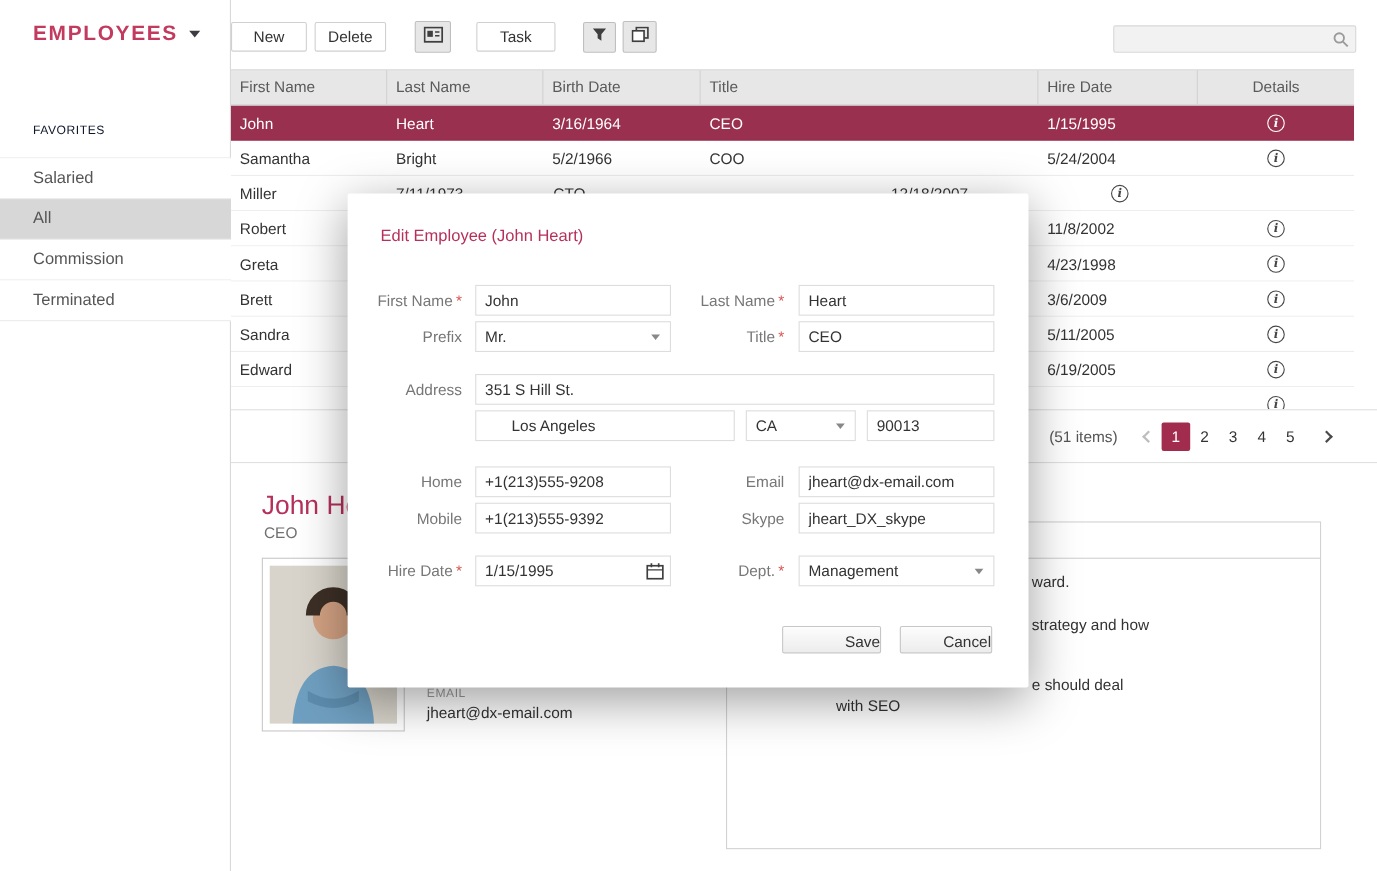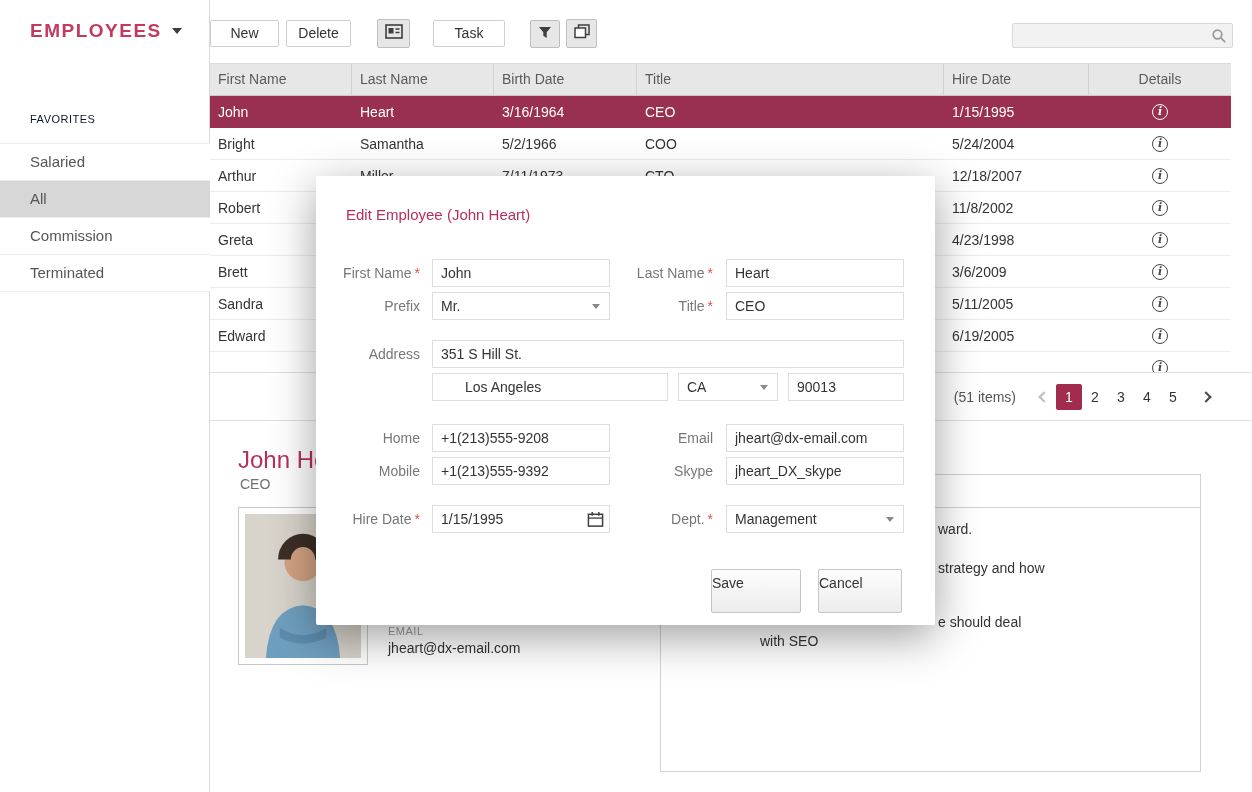--- a/index.html
+++ b/index.html
@@ -66,21 +66,21 @@
 
   
   .modal{position:absolute;left:316px;top:176px;width:619px;height:449px;background:#fff;box-shadow:0 12px 45px rgba(0,0,0,.38);z-index:10;border-radius:2px;}
   .modal-title{position:absolute;left:30px;top:30px;font-size:15px;color:#b5305a;}
   .flabel{position:absolute;height:28px;line-height:28px;font-size:14px;color:#777;text-align:right;}
   .req{color:#d9534f;margin-left:3px;}
   .finput{position:absolute;height:28px;border:1px solid #ddd;background:#fff;font-size:14px;color:#333;padding:0 8px;font-family:inherit;outline:none;}
   .fselect{position:absolute;height:28px;border:1px solid #ddd;background:#fff;font-size:14px;color:#333;line-height:26px;padding:0 8px;cursor:pointer;}
   .arrow{position:absolute;right:9px;top:11px;width:0;height:0;border-left:4px solid transparent;border-right:4px solid transparent;border-top:5px solid #888;}
   .cal{position:absolute;width:24px;height:22px;display:flex;align-items:center;justify-content:center;cursor:pointer;background:#fff;}
-  .mbtn{position:absolute;height:44px;border:1px solid #c6c6c6;background:linear-gradient(#fdfdfd,#ececec);font-size:14px;color:#333;border-radius:2px;text-align:left;line-height:26px;cursor:pointer;}
+  .mbtn{position:absolute;height:25px;border:1px solid #c6c6c6;background:linear-gradient(#fdfdfd,#ececec);font-size:14px;color:#333;border-radius:2px;text-align:right;line-height:26px;cursor:pointer;}
 </style>
 </head>
 <body>
 
 <div class="app">
 
   <div class="sidebar">
     <div class="logo">
       <div class="logo-line2">
         <span class="logo-product">EMPLOYEES</span>
@@ -141,31 +141,30 @@
       <div class="gc w1">John</div>
       <div class="gc w2">Heart</div>
       <div class="gc w3">3/16/1964</div>
       <div class="gc w4">CEO</div>
       <div class="gc w5">1/15/1995</div>
       <div class="gc w6 gc-det">
           <span class="info"></span>
         </div>
     </div>
     <div class="grow">
+      <div class="gc w1">Samantha</div>
       <div class="gc w2">Bright</div>
-      <div class="gc w1">Samantha</div>
       <div class="gc w3">5/2/1966</div>
       <div class="gc w4">COO</div>
       <div class="gc w5">5/24/2004</div>
       <div class="gc w6 gc-det">
           <span class="info"></span>
         </div>
     </div>
     <div class="grow">
-      <div class="gc w1">Arthur</div>
       <div class="gc w2">Miller</div>
       <div class="gc w3">7/11/1973</div>
       <div class="gc w4">CTO</div>
       <div class="gc w5">12/18/2007</div>
       <div class="gc w6 gc-det">
           <span class="info"></span>
         </div>
     </div>
     <div class="grow">
       <div class="gc w1">Robert</div>

